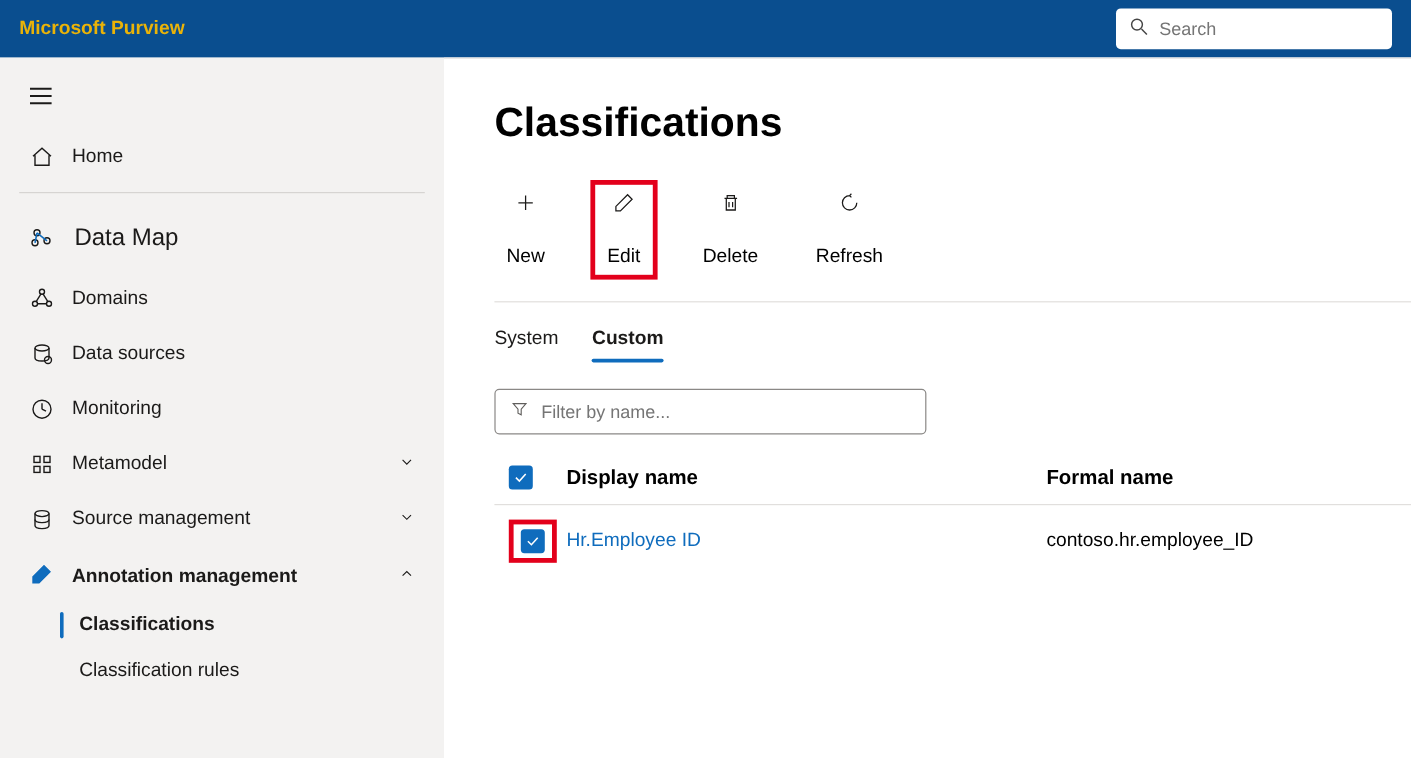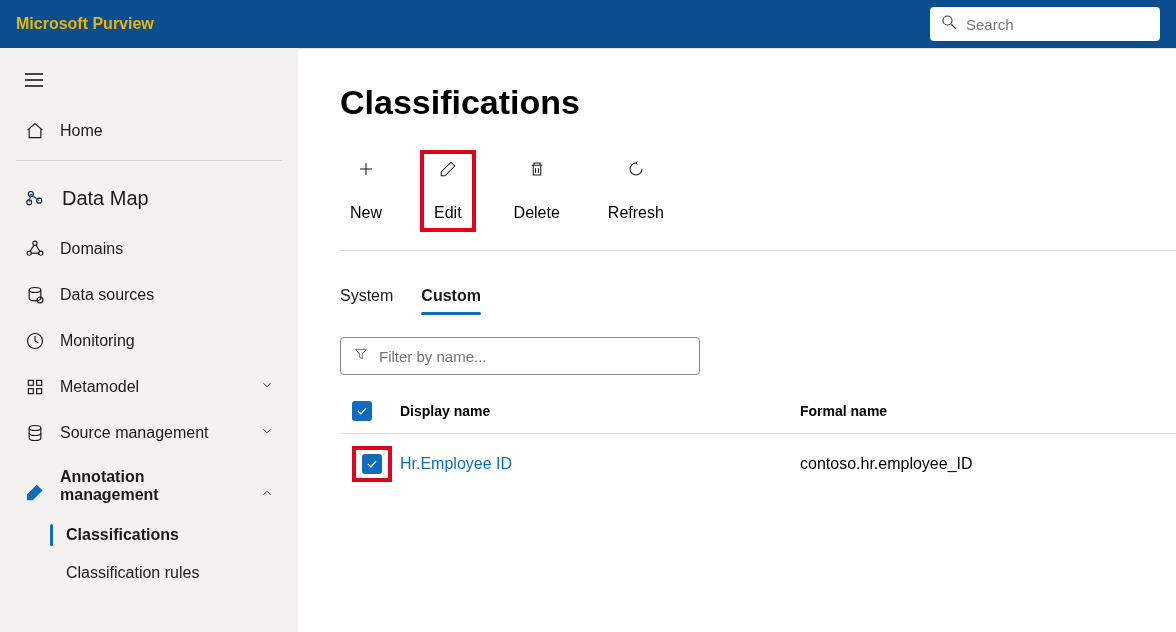--- a/index.html
+++ b/index.html
@@ -7,21 +7,21 @@
 
 .top-bar { height: 48px; background: #0a4e8f; display: flex; align-items: center; padding: 0 16px; }
 .brand { color: #eab308; font-weight: 600; font-size: 16px; flex: 0 0 auto; }
 .top-bar .spacer { flex: 1; }
 .search-wrap { width: 230px; height: 34px; background: #fff; border-radius: 4px; display: flex; align-items: center; padding: 0 10px; gap: 8px; }
 .search-wrap svg { width: 18px; height: 18px; stroke: #444; }
 .search-wrap input { border: none; outline: none; font-size: 15px; width: 100%; color: #333; }
 
 .shell { display: flex; height: calc(632px - 48px); }
 
-.sidebar { width: 298px; background: #f3f2f1; padding: 14px 16px 0 16px; }
+.sidebar { width: 370px; background: #f3f2f1; padding: 14px 16px 0 16px; }
 .menu-btn { width: 36px; height: 36px; display: flex; align-items: center; justify-content: center; margin-bottom: 10px; }
 .nav-row { display: flex; align-items: center; gap: 14px; padding: 12px 8px; cursor: pointer; font-size: 16px; color: #1b1a19; }
 .nav-row .ico { width: 22px; height: 22px; display: flex; align-items: center; justify-content: center; flex-shrink: 0; }
 .nav-row .ico svg { width: 20px; height: 20px; stroke: #1b1a19; fill: none; stroke-width: 1.4; }
 .nav-row.strong { font-size: 20px; font-weight: 400; padding: 16px 8px; }
 .nav-row.strong .ico { margin-right: 2px; }
 .nav-row.section-head { font-weight: 600; align-items: flex-end; }
 .nav-row .chev { margin-left: auto; }
 .nav-row .chev svg { width: 14px; height: 14px; stroke: #1b1a19; stroke-width: 1.6; fill: none; }
 .divider { height: 1px; background: #d6d4d2; margin: 6px 0 10px 0; }
@@ -31,31 +31,31 @@
 .nav-row.section-head.active .ico svg { stroke: #0f6cbd; fill: #0f6cbd; }
 .nav-row.section-head.active { font-weight: 700; }
 
 .main { flex: 1; background: #fff; padding: 34px 0 0 42px; border-top: 1px solid #e5e3e1; }
 .page-title { font-size: 34px; font-weight: 700; margin-bottom: 28px; }
 .toolbar { display: flex; align-items: center; gap: 28px; padding-bottom: 18px; border-bottom: 1px solid #e1dfdd; }
 .tool-btn { display: flex; align-items: center; gap: 22px; font-size: 16px; cursor: pointer; padding: 6px 10px; flex-direction: column; }
 .tool-btn .ico svg { width: 18px; height: 18px; stroke: #1b1a19; fill: none; stroke-width: 1.4; }
 .highlight-box { border: 4px solid #e3001b; }
 
-.tabs { display: flex; gap: 28px; margin-top: 28px; }
+.tabs { display: flex; gap: 28px; margin-top: 14px; }
 .tab { font-size: 16px; padding: 8px 0 10px 0; cursor: pointer; color: #1b1a19; position: relative; }
 .tab.active { font-weight: 700; }
 .tab.active::after { content: ""; position: absolute; left: 0; right: 0; bottom: 0; height: 3px; background: #0f6cbd; border-radius: 2px; }
 
 .filter-input { margin-top: 22px; width: 360px; height: 38px; border: 1px solid #8a8886; border-radius: 4px; display: flex; align-items: center; padding: 0 12px; gap: 10px; }
 .filter-input svg { width: 16px; height: 16px; stroke: #605e5c; fill: none; stroke-width: 1.4; }
 .filter-input input { border: none; outline: none; font-size: 15px; width: 100%; color: #b91c1c; }
 
 .table { margin-top: 26px; }
-.table-head { display: flex; align-items: center; border-bottom: 1px solid #e1dfdd; padding-bottom: 12px; font-size: 14px; font-weight: 600; }
+.table-head { display: flex; align-items: flex-start; border-bottom: 1px solid #e1dfdd; padding-bottom: 12px; font-size: 17px; font-weight: 600; }
 .table-row { display: flex; align-items: center; padding: 12px 0; font-size: 16px; }
 .col-check { width: 60px; display: flex; align-items: center; padding-left: 12px; }
 .col-display { width: 400px; }
 .col-formal { flex: 1; }
 .link { color: #0f6cbd; cursor: pointer; }
 
 .cbox { width: 20px; height: 20px; border-radius: 3px; background: #0f6cbd; display: flex; align-items: center; justify-content: center; }
 .cbox svg { width: 14px; height: 14px; stroke: #fff; stroke-width: 2.2; fill: none; }
 .cbox-frame { border: 4px solid #e3001b; padding: 4px 6px; display: inline-flex; }
 </style>

